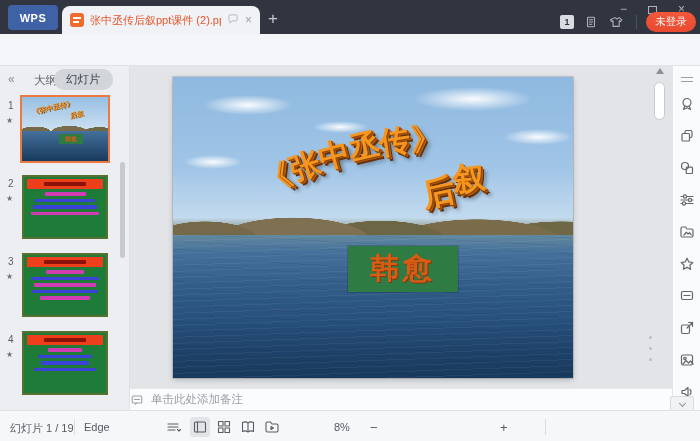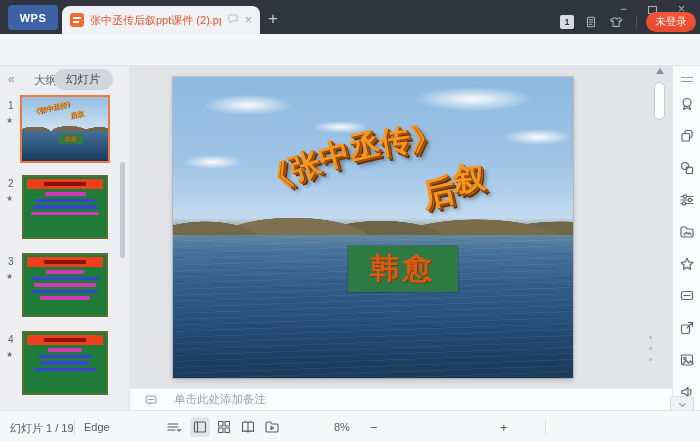--- a/index.html
+++ b/index.html
@@ -105,21 +105,21 @@
   .cscroll-up { left:656px; top:68px; width:0; height:0; border-left:4px solid transparent; border-right:4px solid transparent; border-bottom:6px solid #8b9097; }
   .cscroll-thumb { left:654px; top:82px; width:11px; height:38px; background:#fff; border:1px solid #c6cad0; border-radius:6px; }
   .cdot { width:3px; height:3px; border-radius:50%; background:#b9bec5; left:649px; }
   .rtool { left:672px; top:66px; width:28px; height:344px; background:#fafbfc; border-left:1px solid #e3e5e8; }
   .rico { position:absolute; left:6px; width:16px; height:16px; }
   .rsvg { stroke:#62676e; fill:none; stroke-width:1.2; stroke-linecap:round; stroke-linejoin:round; }
   .handle { left:8px; top:8px; width:12px; }
   .handle i { display:block; height:1.5px; background:#9aa0a8; margin:2.5px 0; }
 
   
-  .notesbar { left:130px; top:388px; width:542px; height:22px; background:#fbfcfd; border-top:1px solid #e5e7ea; display:flex; align-items:center; padding-left:14px; gap:16px; }
+  .notesbar { left:130px; top:388px; width:542px; height:22px; background:#fbfcfd; border-top:1px solid #e5e7ea; display:flex; align-items:center; gap:7px; }
   .notesbar .ph { font-size:11.5px; color:#9aa0a8; }
   .chevtab { left:670px; top:396px; width:24px; height:14px; background:#f1f2f4; border:1px solid #d8dbdf; border-bottom:none; border-radius:3px 3px 0 0; display:flex; align-items:center; justify-content:center; }
 
   
   .statusbar { left:0; top:410px; width:700px; height:31px; background:#f6f7f9; border-top:1px solid #e0e2e5; }
   .st-txt { font-size:11px; color:#565b62; }
   .sico { stroke:#585d64; fill:none; stroke-width:1.1; stroke-linecap:round; stroke-linejoin:round; }
   .viewactive { background:#e2e4e8; border-radius:3px; }
 </style>
 </head>

